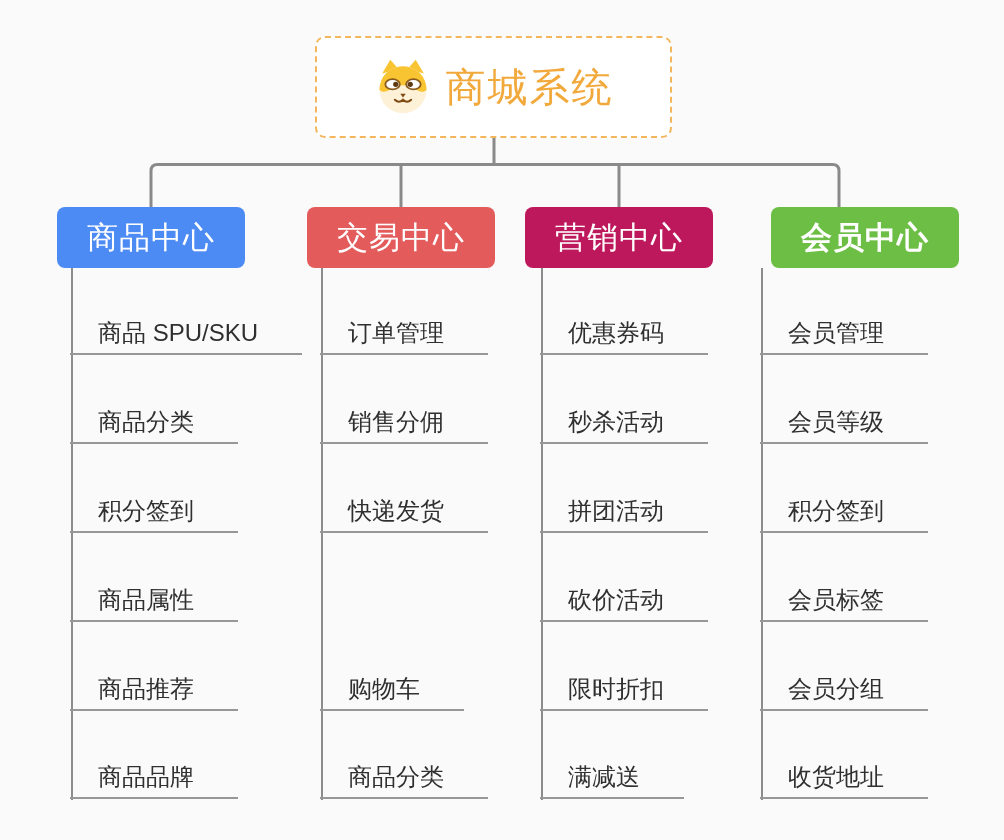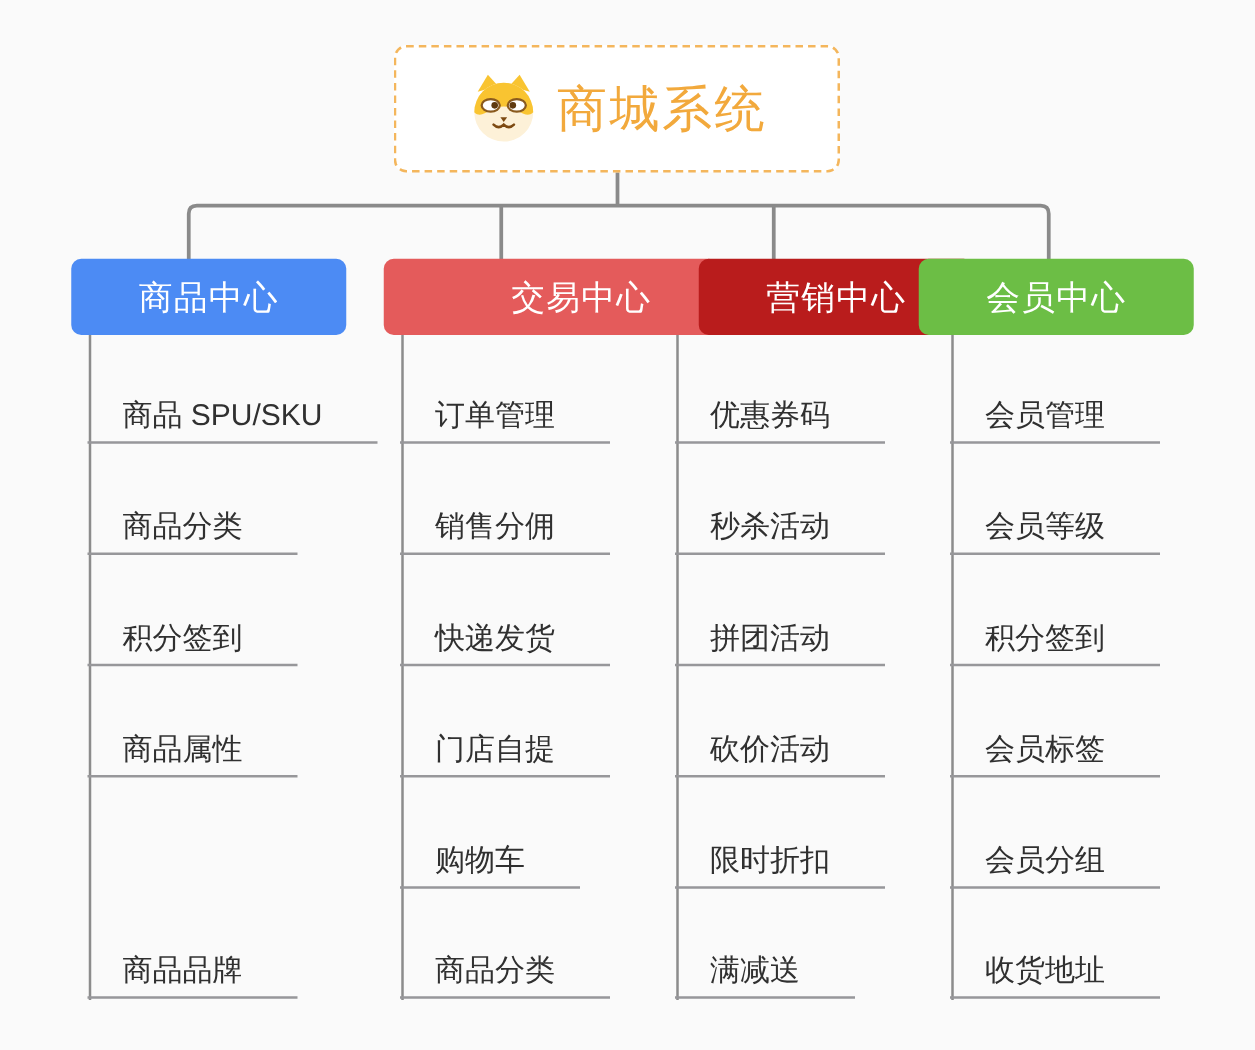--- a/index.html
+++ b/index.html
@@ -16,28 +16,28 @@
   .root-node{
     position:absolute;left:315px;top:36px;width:357px;height:102px;
     background:#ffffff;border:2px dashed #f4b65c;border-radius:10px;
     display:flex;align-items:center;justify-content:center;gap:14px;
     box-sizing:border-box;
   }
   .root-title{font-size:40px;letter-spacing:2px;}
 
   
   .branch-box{
-    position:absolute;top:207px;width:220px;height:61px;border-radius:8px;
+    position:absolute;top:207px;width:188px;height:61px;border-radius:8px;
     display:flex;align-items:center;justify-content:center;
-    color:#ffffff;font-size:27px;letter-spacing:1px;
+    color:#ffffff;font-size:31px;letter-spacing:1px;
   }
   .branch-box.b0{left:57px;}
-  .branch-box.b1{left:307px;padding-left:48px;}
+  .branch-box.b1{left:307px;}
   .branch-box.b2{left:525px;}
-  .branch-box.b3{left:735px;}
+  .branch-box.b3{left:771px;font-weight:bold;}
 
   
   .spine{
     position:absolute;top:268px;width:2px;height:532px;background:#8c8c8c;
   }
   .spine.s0{left:71px;}
   .spine.s1{left:321px;}
   .spine.s2{left:541px;}
   .spine.s3{left:761px;}
 
@@ -84,42 +84,42 @@
     </span>
     <span class="root-title" style="color: rgb(242, 169, 60);">商城系统</span>
   </div>
 
   <div class="branch-box b0" style="background: rgb(76, 139, 244);">
     <span>商品中心</span>
   </div>
   <div class="branch-box b1" style="background: rgb(228, 91, 91);">
     <span>交易中心</span>
   </div>
-  <div class="branch-box b2" style="background: #b91c1c; margin-left: 34px;">
+  <div class="branch-box b2" style="background: #be185d;">
     <span>营销中心</span>
   </div>
   <div class="branch-box b3" style="background: rgb(108, 190, 69);">
     <span>会员中心</span>
   </div>
 
   <div class="spine s0"></div>
   <div class="spine s1"></div>
   <div class="spine s2"></div>
   <div class="spine s3"></div>
 
   <div class="leaf c0 r0">商品 SPU/SKU</div>
   <div class="leaf c0 r1">商品分类</div>
   <div class="leaf c0 r2">积分签到</div>
   <div class="leaf c0 r3">商品属性</div>
+  <div class="leaf c0 r4">商品推荐</div>
   <div class="leaf c0 r5">商品品牌</div>
 
   <div class="leaf c1 r0">订单管理</div>
   <div class="leaf c1 r1">销售分佣</div>
   <div class="leaf c1 r2">快递发货</div>
-  <div class="leaf c1 r3">门店自提</div>
   <div class="leaf c1 r4">购物车</div>
   <div class="leaf c1 r5">商品分类</div>
 
   <div class="leaf c2 r0">优惠券码</div>
   <div class="leaf c2 r1">秒杀活动</div>
   <div class="leaf c2 r2">拼团活动</div>
   <div class="leaf c2 r3">砍价活动</div>
   <div class="leaf c2 r4">限时折扣</div>
   <div class="leaf c2 r5">满减送</div>
 

